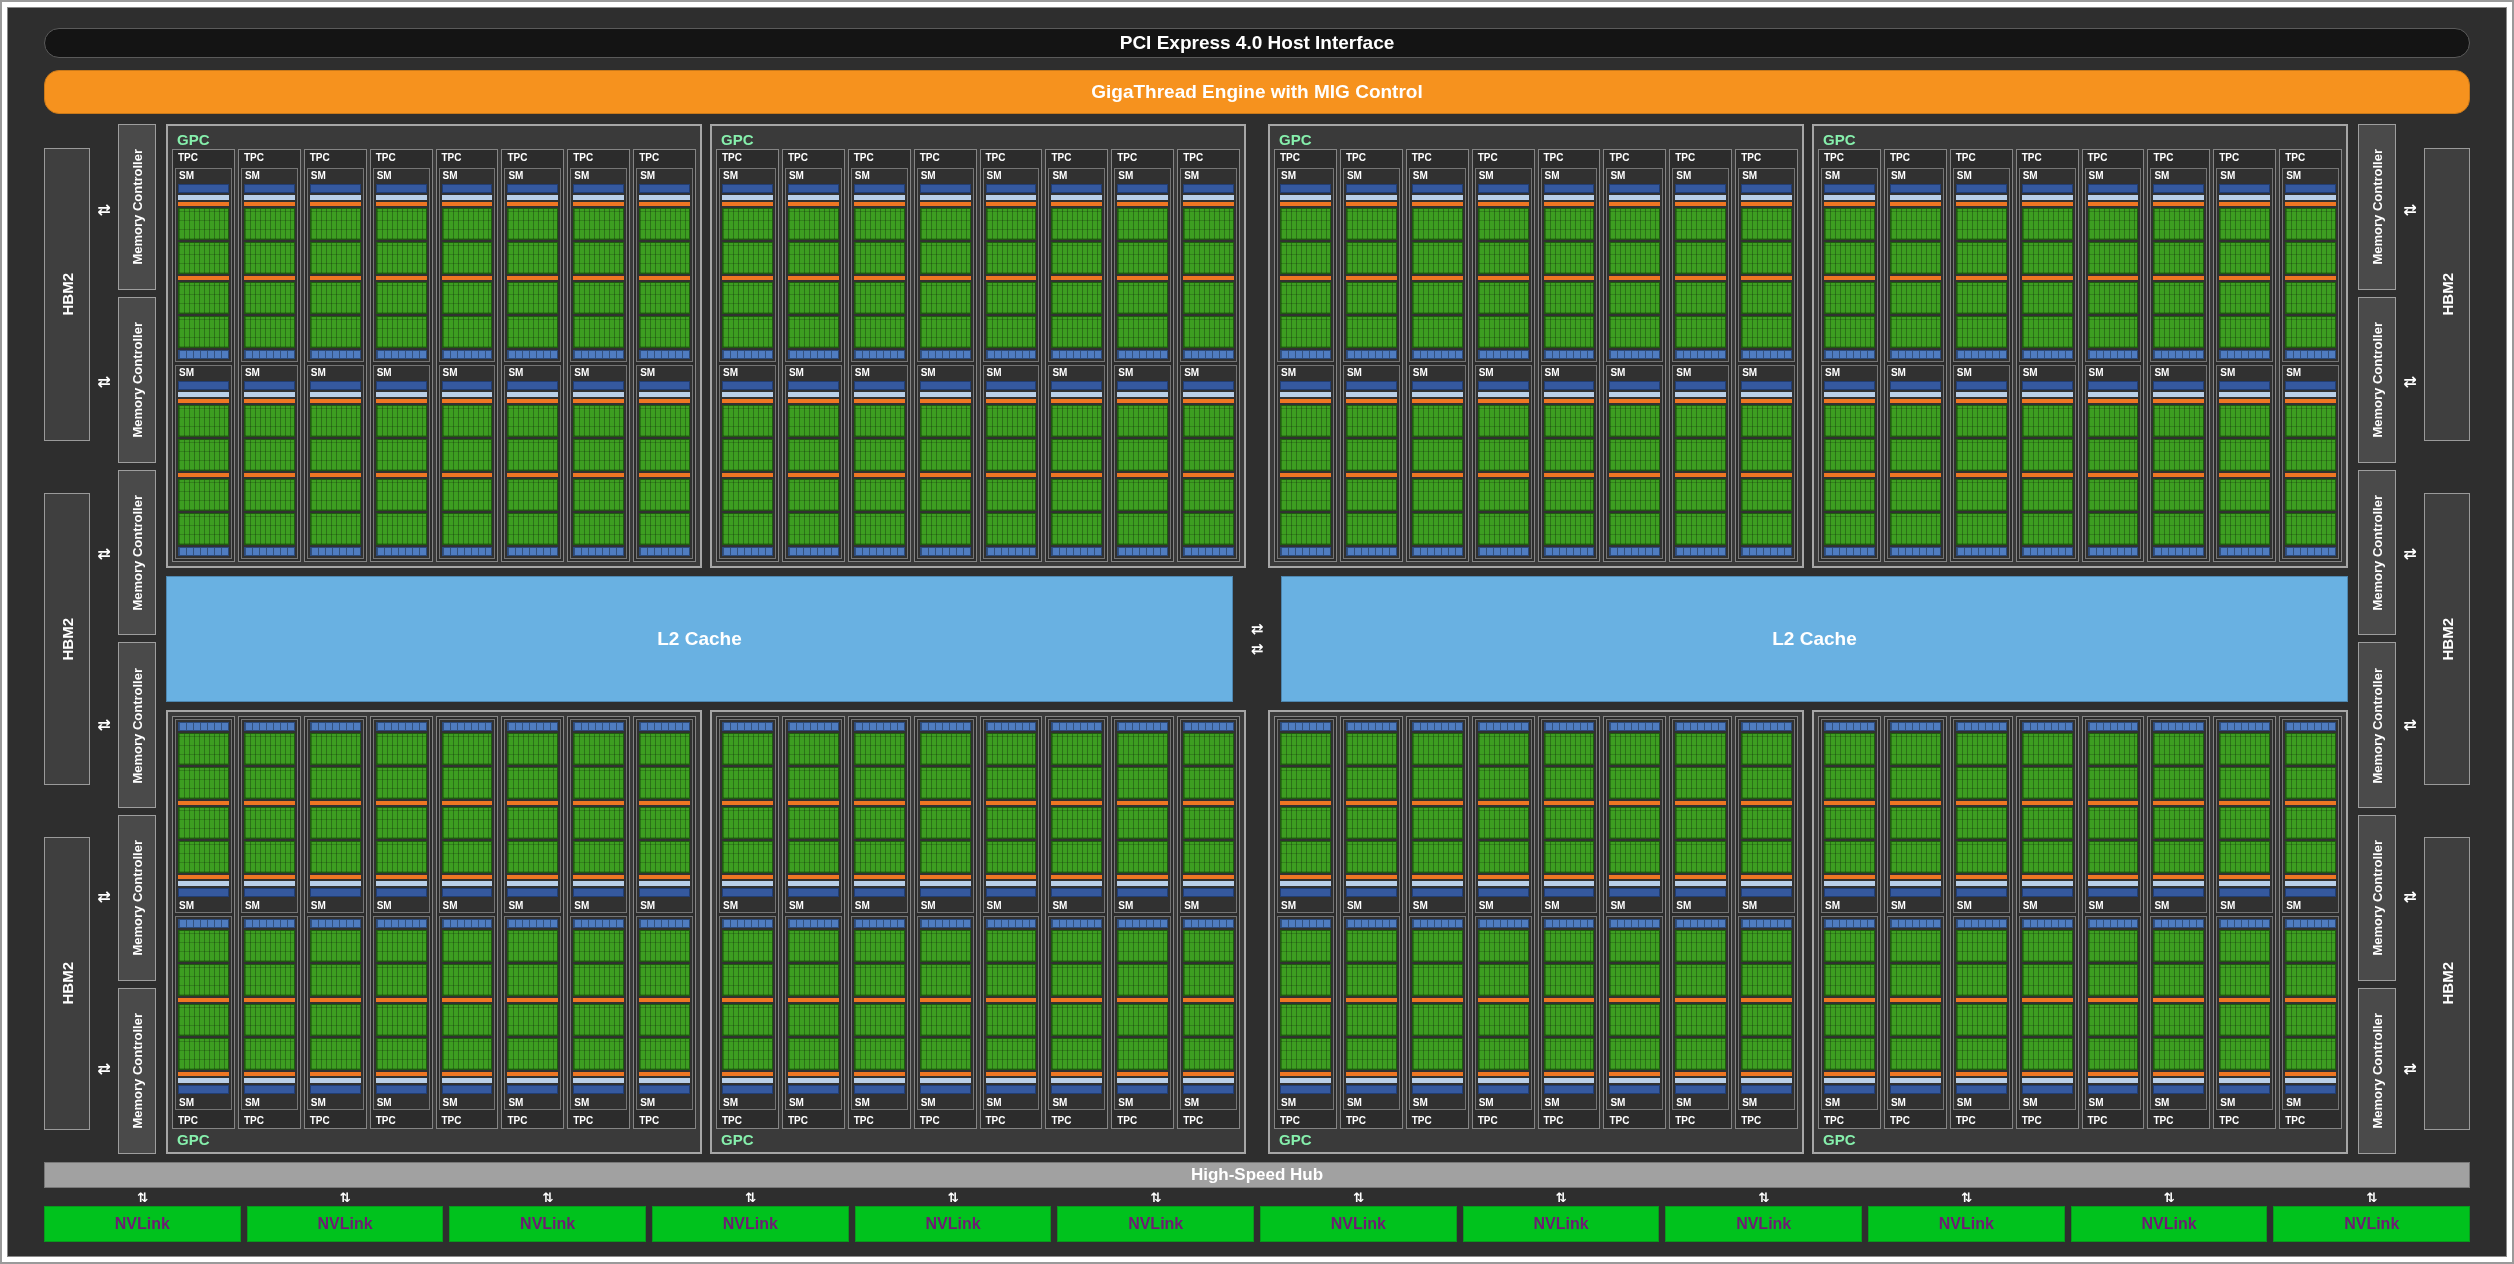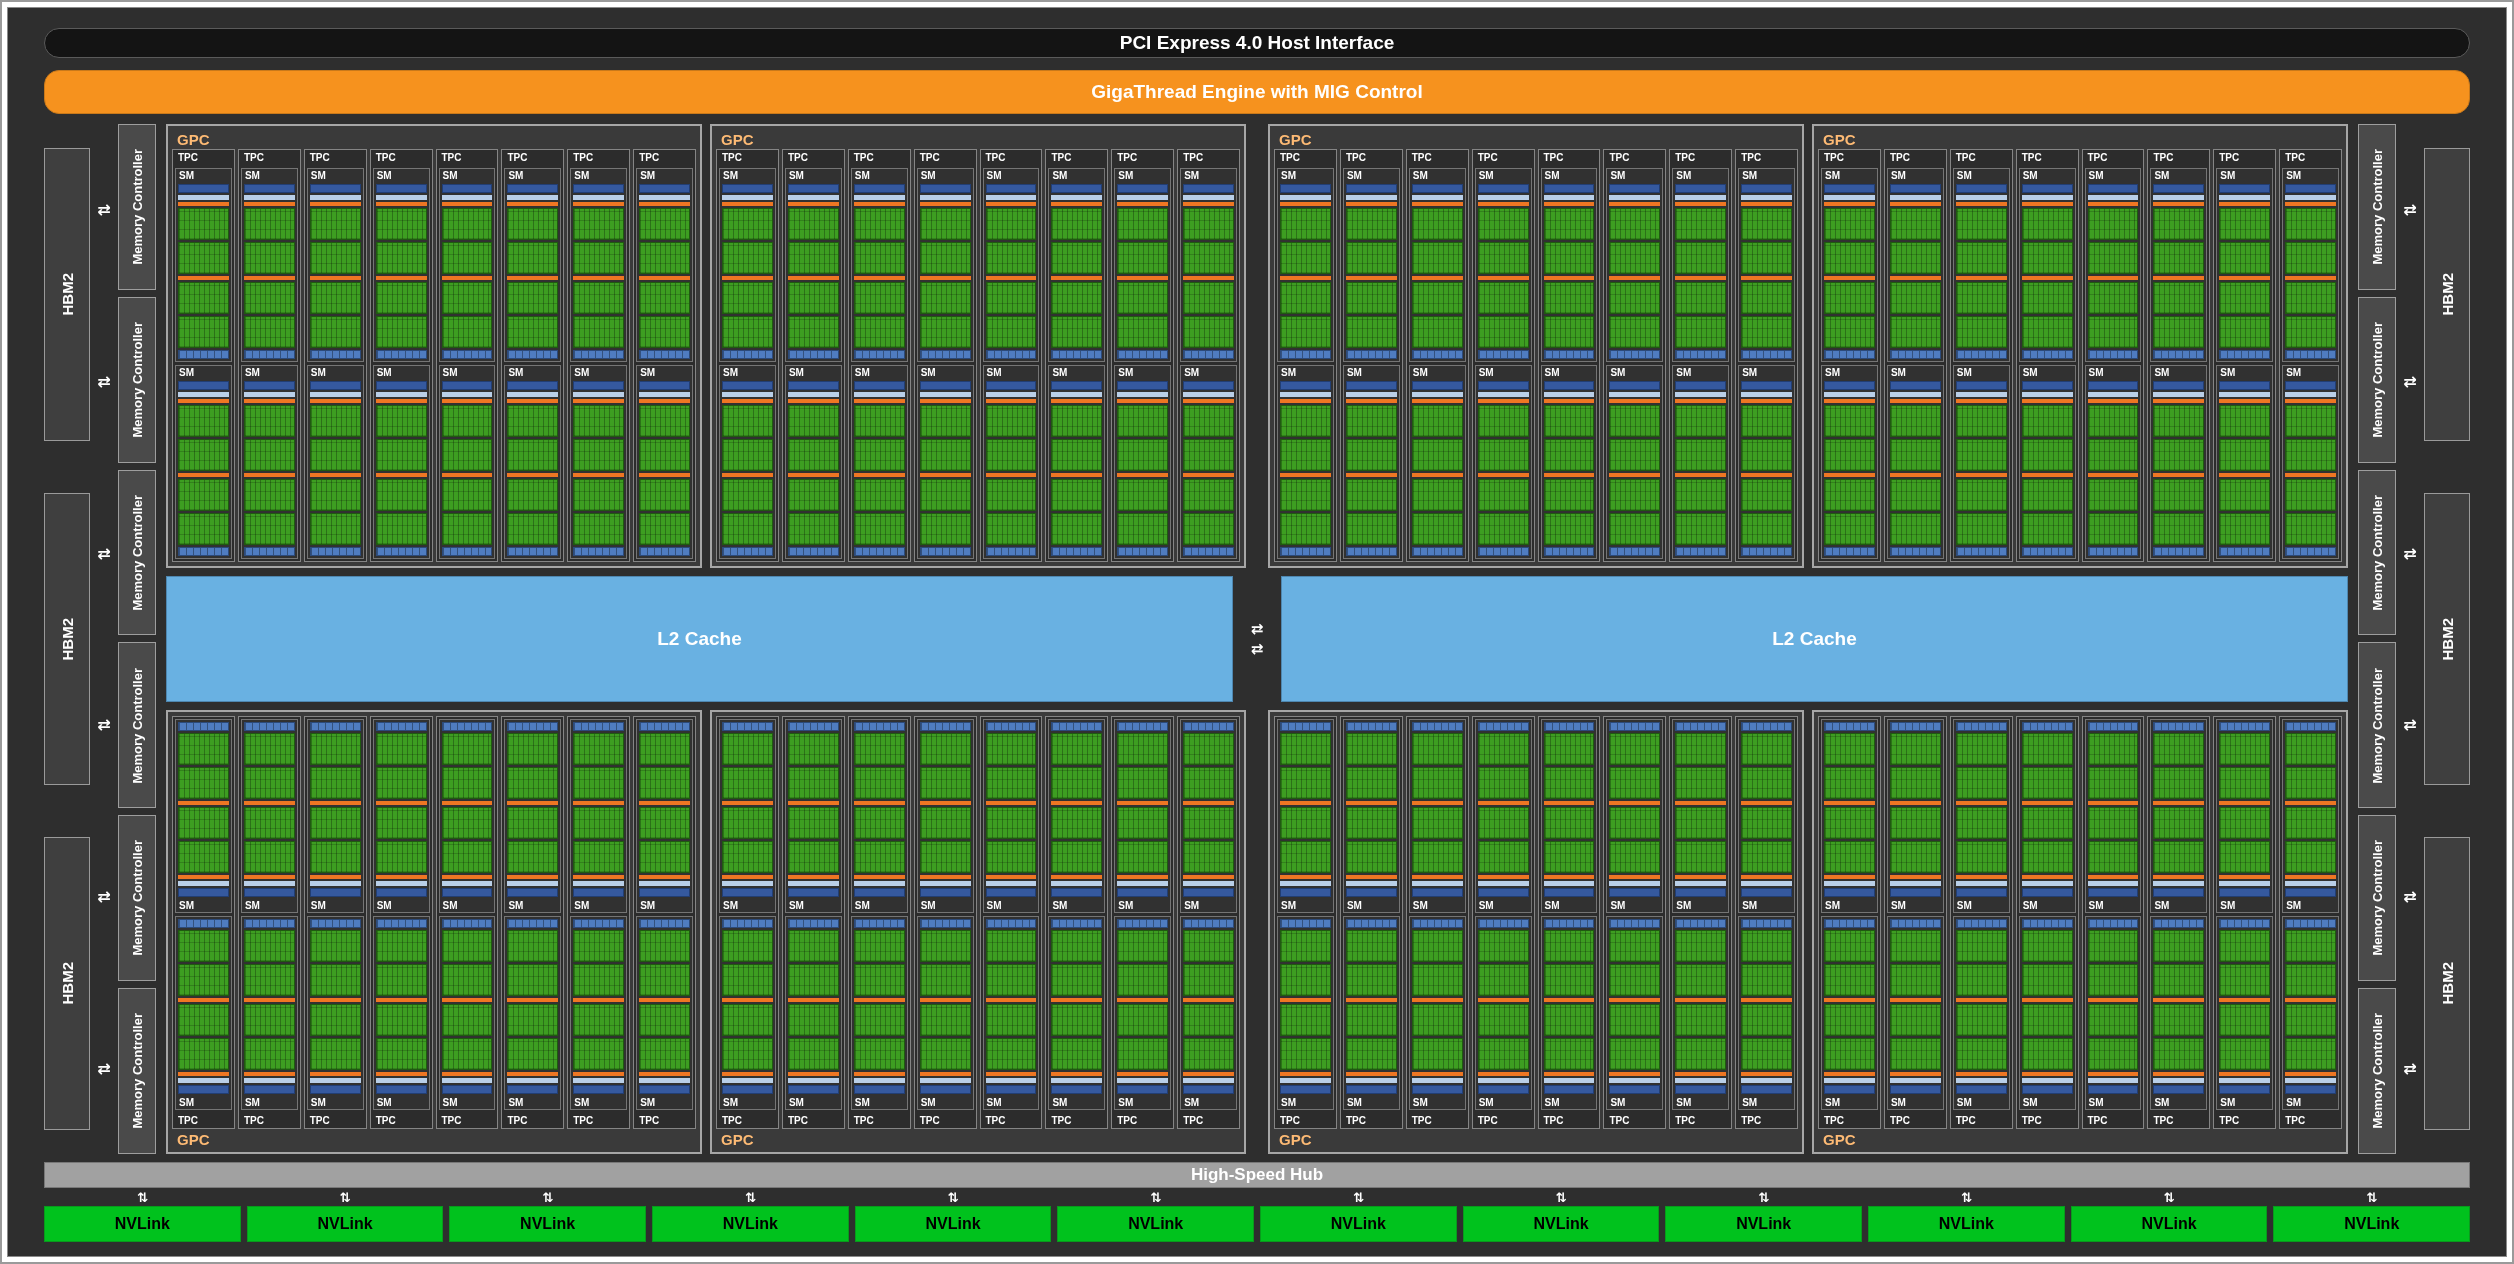--- a/index.html
+++ b/index.html
@@ -44,21 +44,21 @@
 
   .center { flex:1; min-width:0; display:flex; flex-direction:column; margin:0 10px; min-height:0; }
   .gpc-row { flex:1; min-height:0; display:flex; }
   .gpc-row .gpc + .gpc { margin-left:8px; }
   .gpc-row .gpc:nth-child(3) { margin-left:22px; }
 
   .gpc { flex:1; min-width:0; min-height:0; background:#3a3a3a; border:2px solid #a6a6a6;
          display:flex; flex-direction:column; padding:3px 4px 4px 4px; }
   .gpc.flip { flex-direction:column-reverse; padding:4px 4px 3px 4px; }
   .gpc-label { flex:none; height:20px; display:flex; align-items:center; padding-left:5px;
-               color:#fdba74; font-weight:bold; font-size:15px; }
+               color:#86efac; font-weight:bold; font-size:15px; }
   .tpc-row { flex:1; min-height:0; display:flex; gap:3px; }
   .tpc { flex:1; min-width:0; min-height:0; background:#2c2c2c; border:1px solid #858585;
          display:flex; flex-direction:column; gap:3px; padding:0 2px 2px 2px; }
   .gpc.flip .tpc { flex-direction:column-reverse; padding:2px 2px 0 2px; }
   .tpc-label { flex:none; height:15px; display:flex; align-items:center; padding-left:3px;
                color:#ffffff; font-weight:bold; font-size:10px; }
   .sm { flex:1; min-height:0; background:#313131; border:1px solid #757575;
         display:flex; flex-direction:column; }
   .gpc.flip .sm { flex-direction:column-reverse; }
   .sm-label { flex:none; height:13px; display:flex; align-items:center; padding-left:3px;
@@ -94,21 +94,21 @@
   
   .hub { flex:none; height:26px; margin-top:8px; background:var(--c-hub_gray,#a1a1a1); border:1px solid #787878;
          display:flex; align-items:center; justify-content:center;
          color:#ffffff; font-weight:bold; font-size:17px; }
   .link-arrows { flex:none; height:16px; margin:1px 0; display:flex; gap:6px; }
   .link-arrow-cell { flex:1; display:flex; align-items:center; justify-content:center;
                      color:#ffffff; font-size:13px; font-weight:bold; }
   .nvlink-row { flex:none; height:36px; display:flex; gap:6px; }
   .nvlink { flex:1; background:var(--c-nvlink_green,#00c21d); border:1px solid #089b1c;
             display:flex; align-items:center; justify-content:center;
-            color:#000000; font-weight:bold; font-size:16px; }
+            color:#701a75; font-weight:bold; font-size:16px; }
 </style>
 </head>
 <body>
 
 <div class="page">
   <div class="chip">
 
     <div class="bar bar-pcie">
       <span>PCI Express 4.0 Host Interface</span>
     </div>

